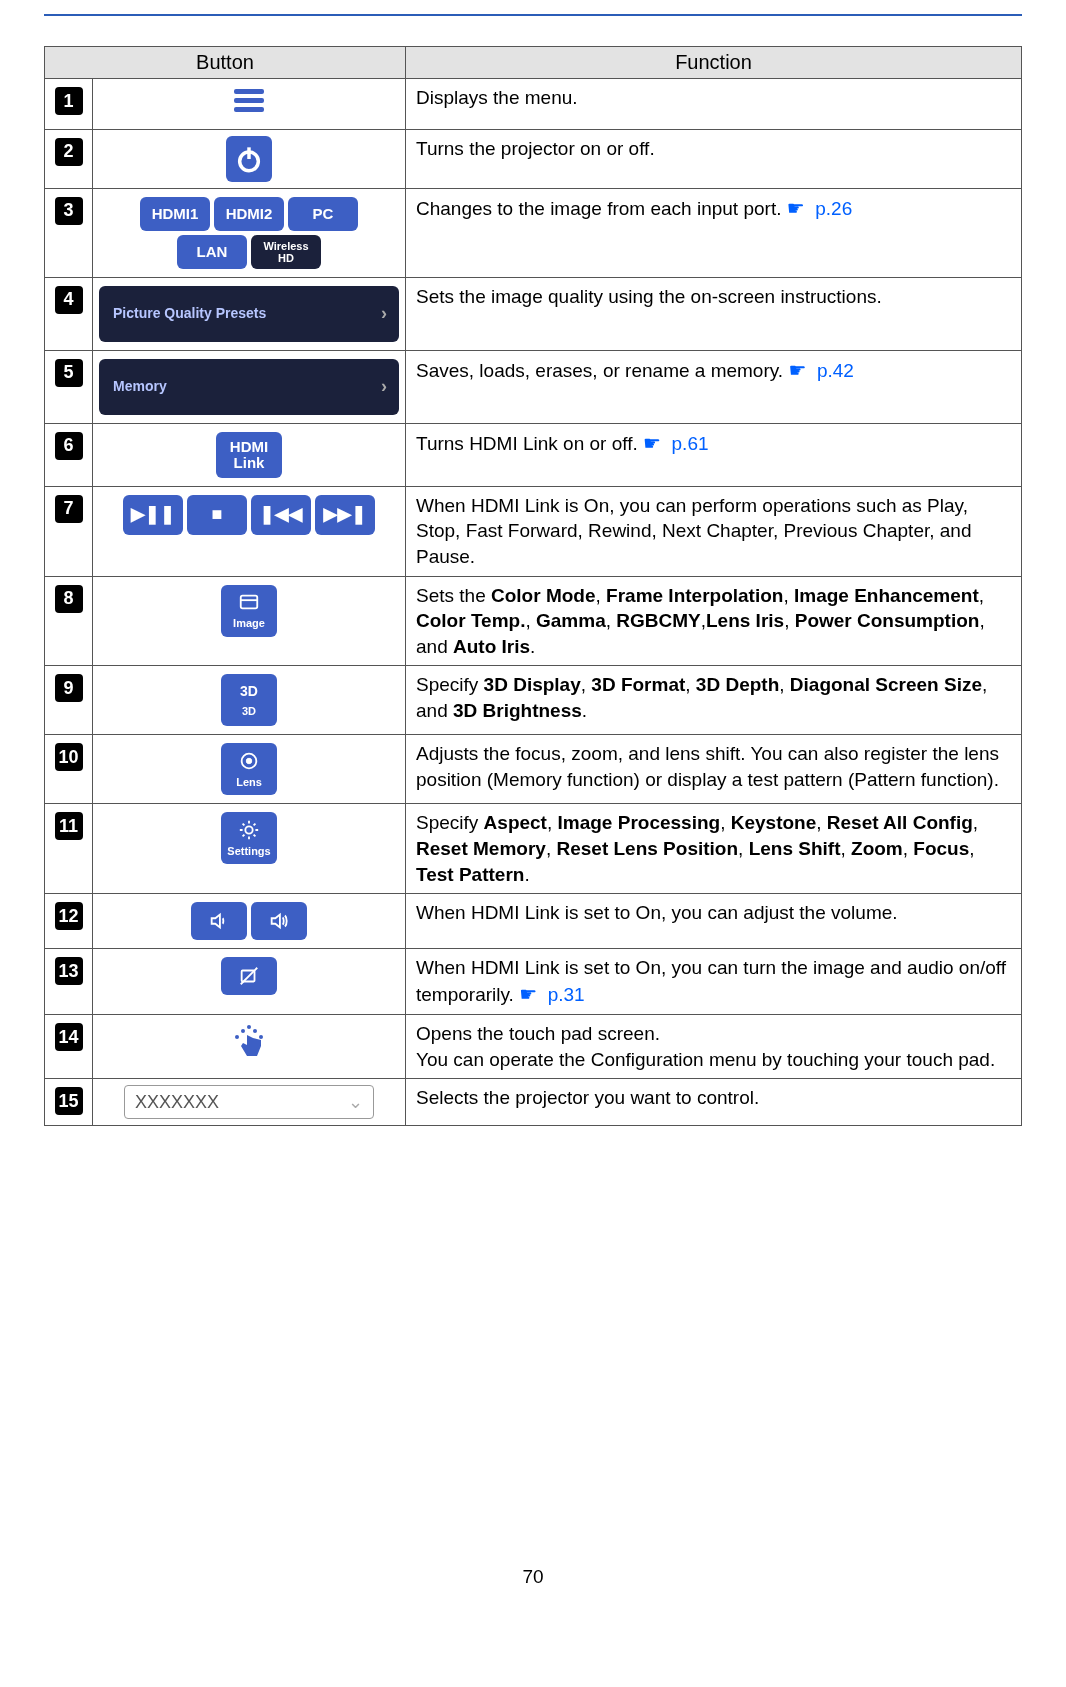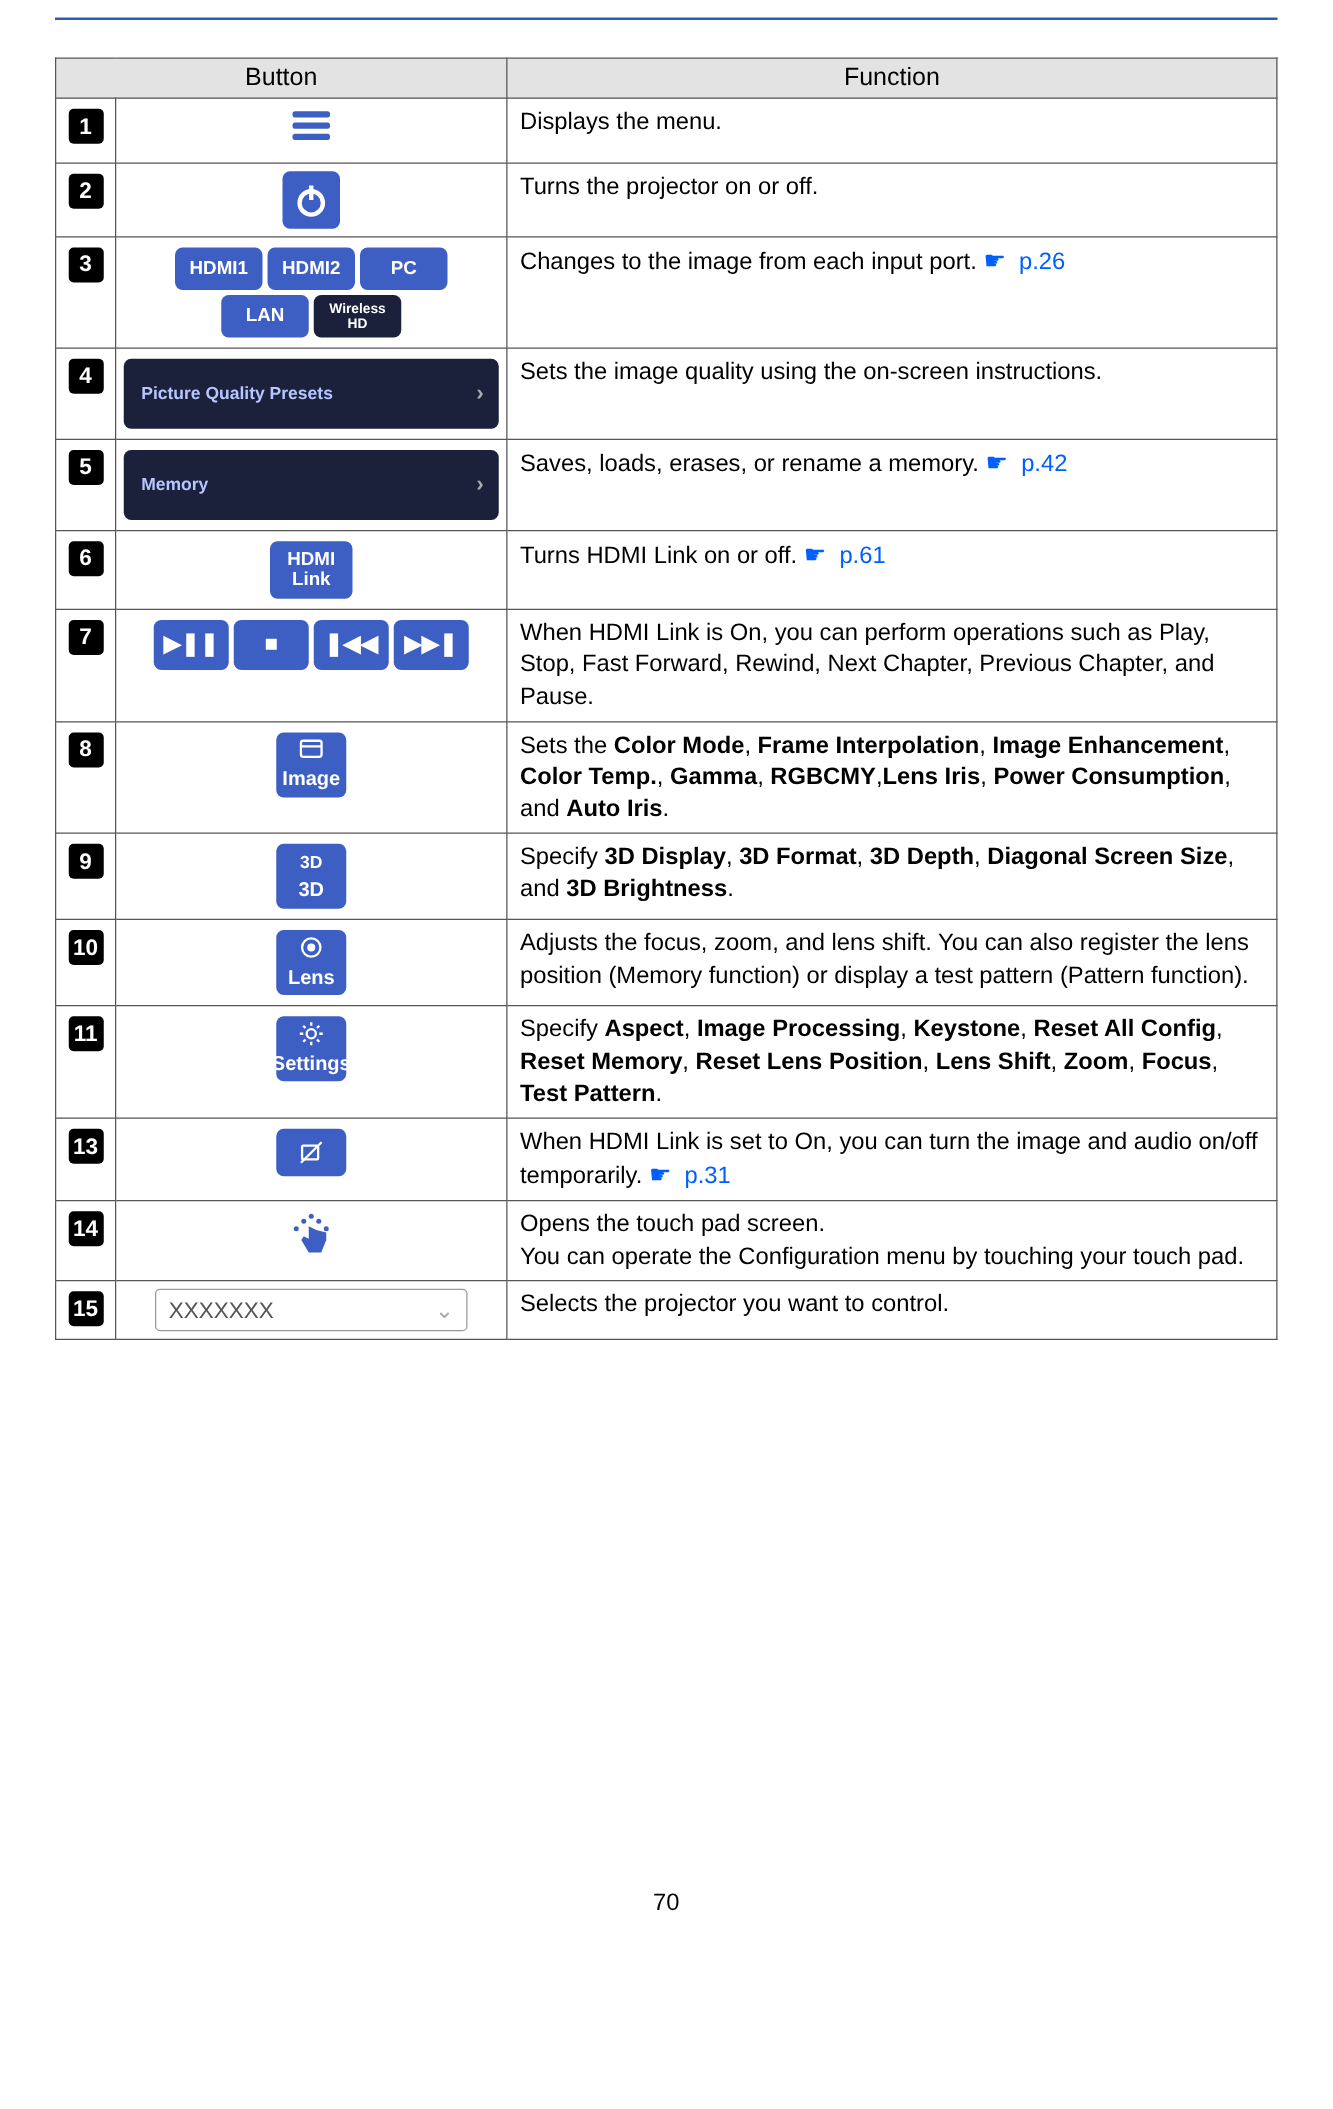--- a/index.html
+++ b/index.html
@@ -78,21 +78,21 @@
     color: #fff;
     border-radius: 6px;
     font-weight: 600;
     font-size: 16px;
     height: 56px;
     min-width: 56px;
     padding: 0 8px;
     margin: 2px;
   }
   .bluebtn.small { height: 52px; width: 52px; flex-direction: column; font-size: 11px; }
-  .bluebtn.small .smlabel { font-size: 16px; margin-top: 3px; }
+  .bluebtn.small .smlabel { font-size: 11px; margin-top: 3px; }
   .bluebtn.dark { background: #1b213b; }
   .bluebtn.wide { width: 300px; justify-content: flex-start; padding-left: 14px; color: #b7c6ff; font-size: 14px; position: relative; }
   .bluebtn.wide .chev { position: absolute; right: 12px; color: #aaa; font-size: 18px; }
   .bluebtn.source { width: 70px; height: 34px; font-size: 15px;}
   .bluebtn.trans { height: 40px; width: 60px; font-size: 18px;}
   .bluebtn.square { width: 54px; height: 38px; }
 
   
   .menu-icon { display: inline-block; width: 30px; }
   .menu-icon span { display: block; height: 5px; background: #3d5fc4; margin: 4px 0; border-radius: 2px; }
@@ -277,20 +277,40 @@
             <svg class="icon" viewBox="0 0 24 24">
                 <circle cx="12" cy="12" r="4" fill="none" stroke="#fff" stroke-width="2"></circle>
                 <path d="M12 2v3M12 19v3M2 12h3M19 12h3M5 5l2 2M17 17l2 2M5 19l2-2M17 7l2-2" stroke="#fff" stroke-width="2"></path>
               </svg>
             <span class="smlabel">Settings</span>
           </span>
         </td>
         <td class="func-col">Specify <strong>Aspect</strong>, <strong>Image Processing</strong>, <strong>Keystone</strong>, <strong>Reset All Config</strong>, <strong>Reset Memory</strong>, <strong>Reset Lens Position</strong>, <strong>Lens Shift</strong>, <strong>Zoom</strong>, <strong>Focus</strong>, <strong>Test Pattern</strong>.</td>
       </tr>
 
+      <tr>
+        <td class="num"><span class="numbadge">12</span></td>
+        <td class="button-col">
+          <div class="row-icons">
+            <span class="bluebtn square">
+              <svg class="icon" viewBox="0 0 24 24">
+                  <path d="M4 9v6h4l5 4V5L8 9H4z" fill="none" stroke="#fff" stroke-width="2"></path>
+                  <path d="M16 9c1 1 1 5 0 6" fill="none" stroke="#fff" stroke-width="2"></path>
+                </svg>
+            </span>
+            <span class="bluebtn square">
+              <svg class="icon" viewBox="0 0 24 24">
+                  <path d="M4 9v6h4l5 4V5L8 9H4z" fill="none" stroke="#fff" stroke-width="2"></path>
+                  <path d="M16 8c1.5 1.5 1.5 6.5 0 8M18.5 6c2.5 2.5 2.5 9.5 0 12" fill="none" stroke="#fff" stroke-width="2"></path>
+                </svg>
+            </span>
+          </div>
+        </td>
+        <td class="func-col">When HDMI Link is set to On, you can adjust the volume.</td>
+      </tr>
 
       <tr>
         <td class="num"><span class="numbadge">13</span></td>
         <td class="button-col">
           <span class="bluebtn square">
             <svg class="icon" viewBox="0 0 24 24">
                 <rect x="4" y="6" width="14" height="12" rx="1" fill="none" stroke="#fff" stroke-width="2"></rect>
                 <line x1="3" y1="21" x2="21" y2="3" stroke="#fff" stroke-width="2"></line>
               </svg>
           </span>

